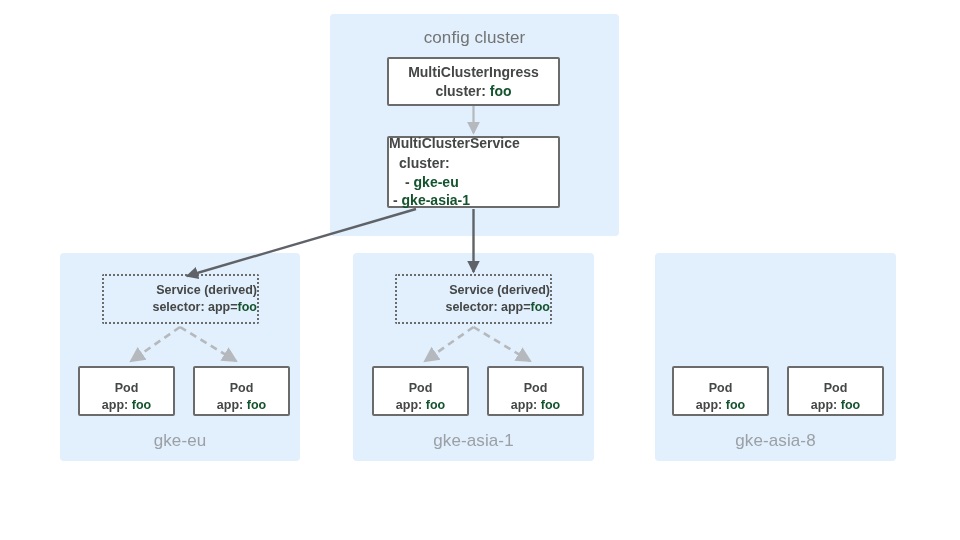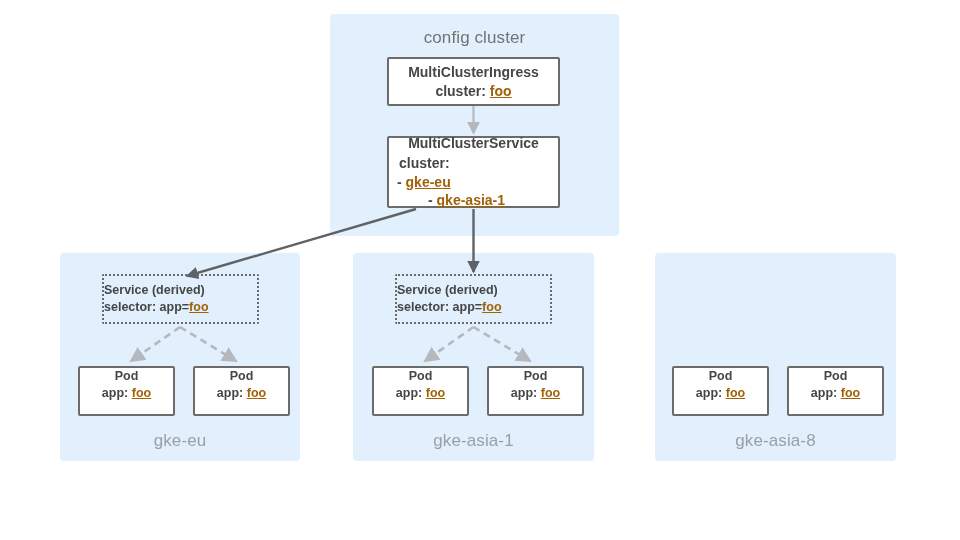--- a/index.html
+++ b/index.html
@@ -68,60 +68,60 @@
     font-size: 14px;
     line-height: 1.33;
   }
   .node-box .ctr { text-align: center; }
   .node-box .lft { text-align: left; padding-left: 10px; }
 
   #mci-box { left: 387px; top: 57px;  width: 173px; height: 49px; }
   #mcs-box { left: 387px; top: 136px; width: 173px; height: 72px; }
 
   #mci-box .line1, #mci-box .line2 { text-align: center; }
-  #mcs-box .title { text-align: center; margin-bottom: 1px; }
+  #mcs-box .title { text-align: left; margin-bottom: 1px; }
 
   .pod-box {
     position: absolute;
     background: #ffffff;
     border: 2px solid #6b6b6b;
     border-radius: 2px;
     box-sizing: border-box;
     width: 97px;
     height: 50px;
     display: flex;
     flex-direction: column;
-    justify-content: flex-start;
+    justify-content: flex-end;
     align-items: center;
     color: #444746;
     font-weight: bold;
     font-size: 12.5px;
     line-height: 1.35;
   }
 
   
   .svc-box {
     position: absolute;
     background: transparent;
     border: 2px dotted #6b6b6b;
     border-radius: 2px;
     box-sizing: border-box;
     width: 157px;
     height: 50px;
     display: flex;
     flex-direction: column;
     justify-content: center;
-    align-items: flex-start;
+    align-items: flex-end;
     color: #444746;
     font-weight: bold;
     font-size: 12.5px;
     line-height: 1.38;
   }
 
-  .blue { color: #a16207; text-decoration: underline; }
+  .blue { color: #14532d; }
 
   
   #connectors {
     position: absolute;
     left: 0; top: 0;
     width: 960px;
     height: 540px;
     pointer-events: none;
   }
 </style>
@@ -138,25 +138,25 @@
     <div class="ctr line1">MultiClusterIngress</div>
     <div class="ctr line2">
       <span>cluster:</span>
       <span class="blue">foo</span>
     </div>
   </div>
 
   <div class="node-box" id="mcs-box">
     <div class="title">MultiClusterService</div>
     <div class="lft">cluster:</div>
-    <div class="lft" style="padding-left:8px;">
+    <div class="lft" style="padding-left:16px;">
       <span>-</span>
       <span class="blue">gke-eu</span>
     </div>
-    <div class="lft" style="padding-left:15px;margin-left:24px;">
+    <div class="lft" style="padding-left:4px;">
       <span>-</span>
       <span class="blue">gke-asia-1</span>
     </div>
   </div>
 
   <div class="panel" id="panel-eu">
     <div class="panel-title-bottom">gke-eu</div>
   </div>
 
   <div class="svc-box" style="left:102px; top:274px;">

